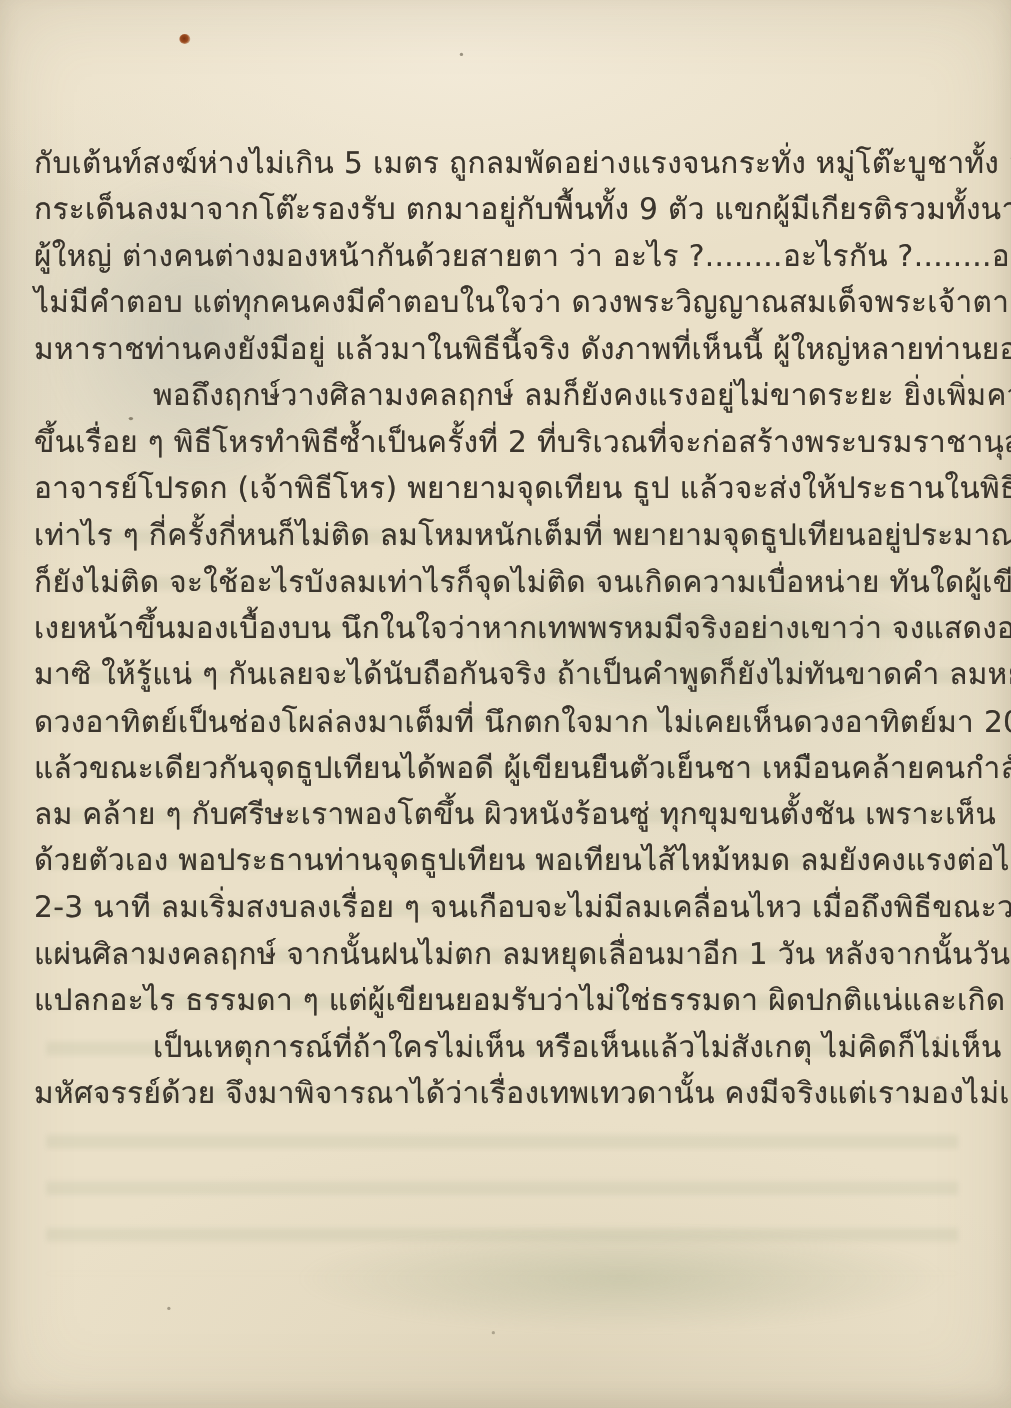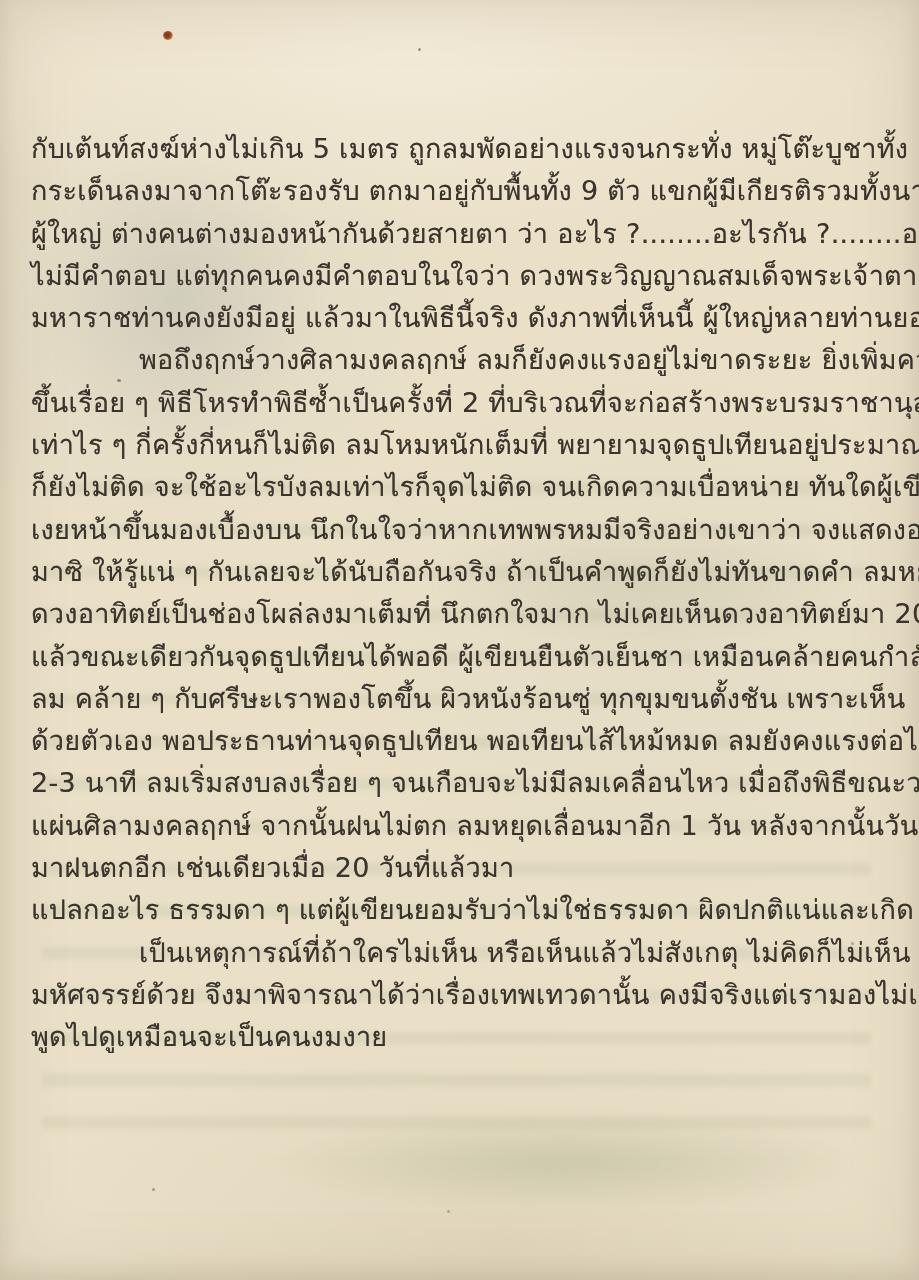--- a/index.html
+++ b/index.html
@@ -102,32 +102,31 @@
       <div class="paragraph">
         <div class="line">กับเต้นท์สงฆ์ห่างไม่เกิน 5 เมตร  ถูกลมพัดอย่างแรงจนกระทั่ง  หมู่โต๊ะบูชาทั้ง 9 ตัว</div>
         <div class="line">กระเด็นลงมาจากโต๊ะรองรับ ตกมาอยู่กับพื้นทั้ง 9 ตัว  แขกผู้มีเกียรติรวมทั้งนายทหาร</div>
         <div class="line">ผู้ใหญ่  ต่างคนต่างมองหน้ากันด้วยสายตา ว่า  อะไร ?........อะไรกัน ?........อย่างงง ๆ</div>
         <div class="line">ไม่มีคำตอบ   แต่ทุกคนคงมีคำตอบในใจว่า   ดวงพระวิญญาณสมเด็จพระเจ้าตากสิน-</div>
         <div class="line para-end">มหาราชท่านคงยังมีอยู่  แล้วมาในพิธีนี้จริง  ดังภาพที่เห็นนี้  ผู้ใหญ่หลายท่านยอมรับ</div>
       </div>
       <div class="paragraph">
         <div class="line indent">พอถึงฤกษ์วางศิลามงคลฤกษ์  ลมก็ยังคงแรงอยู่ไม่ขาดระยะ  ยิ่งเพิ่มความแรง</div>
         <div class="line">ขึ้นเรื่อย ๆ พิธีโหรทำพิธีซ้ำเป็นครั้งที่ 2   ที่บริเวณที่จะก่อสร้างพระบรมราชานุสาวรีย์</div>
+        <div class="line">อาจารย์โปรดก  (เจ้าพิธีโหร)   พยายามจุดเทียน  ธูป   แล้วจะส่งให้ประธานในพิธี</div>
         <div class="line">เท่าไร ๆ กี่ครั้งกี่หนก็ไม่ติด  ลมโหมหนักเต็มที่  พยายามจุดธูปเทียนอยู่ประมาณ 5 นาที</div>
         <div class="line">ก็ยังไม่ติด  จะใช้อะไรบังลมเท่าไรก็จุดไม่ติด   จนเกิดความเบื่อหน่าย  ทันใดผู้เขียนได้</div>
         <div class="line">เงยหน้าขึ้นมองเบื้องบน  นึกในใจว่าหากเทพพรหมมีจริงอย่างเขาว่า   จงแสดงอภินิหาร</div>
         <div class="line">มาซิ   ให้รู้แน่ ๆ กันเลยจะได้นับถือกันจริง   ถ้าเป็นคำพูดก็ยังไม่ทันขาดคำ   ลมหยุด</div>
         <div class="line">ดวงอาทิตย์เป็นช่องโผล่ลงมาเต็มที่  นึกตกใจมาก  ไม่เคยเห็นดวงอาทิตย์มา 20 กว่าวัน</div>
         <div class="line">แล้วขณะเดียวกันจุดธูปเทียนได้พอดี  ผู้เขียนยืนตัวเย็นชา  เหมือนคล้ายคนกำลังจะเป็น</div>
         <div class="line">ลม  คล้าย ๆ กับศรีษะเราพองโตขึ้น   ผิวหนังร้อนซู่   ทุกขุมขนตั้งชัน   เพราะเห็น</div>
         <div class="line">ด้วยตัวเอง  พอประธานท่านจุดธูปเทียน  พอเทียนไส้ไหม้หมด  ลมยังคงแรงต่อไปอีก</div>
         <div class="line">2-3 นาที   ลมเริ่มสงบลงเรื่อย ๆ จนเกือบจะไม่มีลมเคลื่อนไหว   เมื่อถึงพิธีขณะวาง</div>
         <div class="line">แผ่นศิลามงคลฤกษ์  จากนั้นฝนไม่ตก  ลมหยุดเลื่อนมาอีก 1 วัน  หลังจากนั้นวันต่อ</div>
-        <div class="line para-end">มาฝนตกอีก  เช่นเดียวเมื่อ 20 วันที่แล้วมา</div>
       </div>
       <div class="paragraph">
         <div class="line">แปลกอะไร   ธรรมดา ๆ แต่ผู้เขียนยอมรับว่าไม่ใช่ธรรมดา   ผิดปกติแน่และเกิด</div>
         <div class="line indent">เป็นเหตุการณ์ที่ถ้าใครไม่เห็น   หรือเห็นแล้วไม่สังเกตุ   ไม่คิดก็ไม่เห็น</div>
         <div class="line">มหัศจรรย์ด้วย  จึงมาพิจารณาได้ว่าเรื่องเทพเทวดานั้น  คงมีจริงแต่เรามองไม่เห็นเขา</div>
-        <div class="line para-end">พูดไปดูเหมือนจะเป็นคนงมงาย</div>
       </div>
     </div>
 </div>
 
 </body></html>

